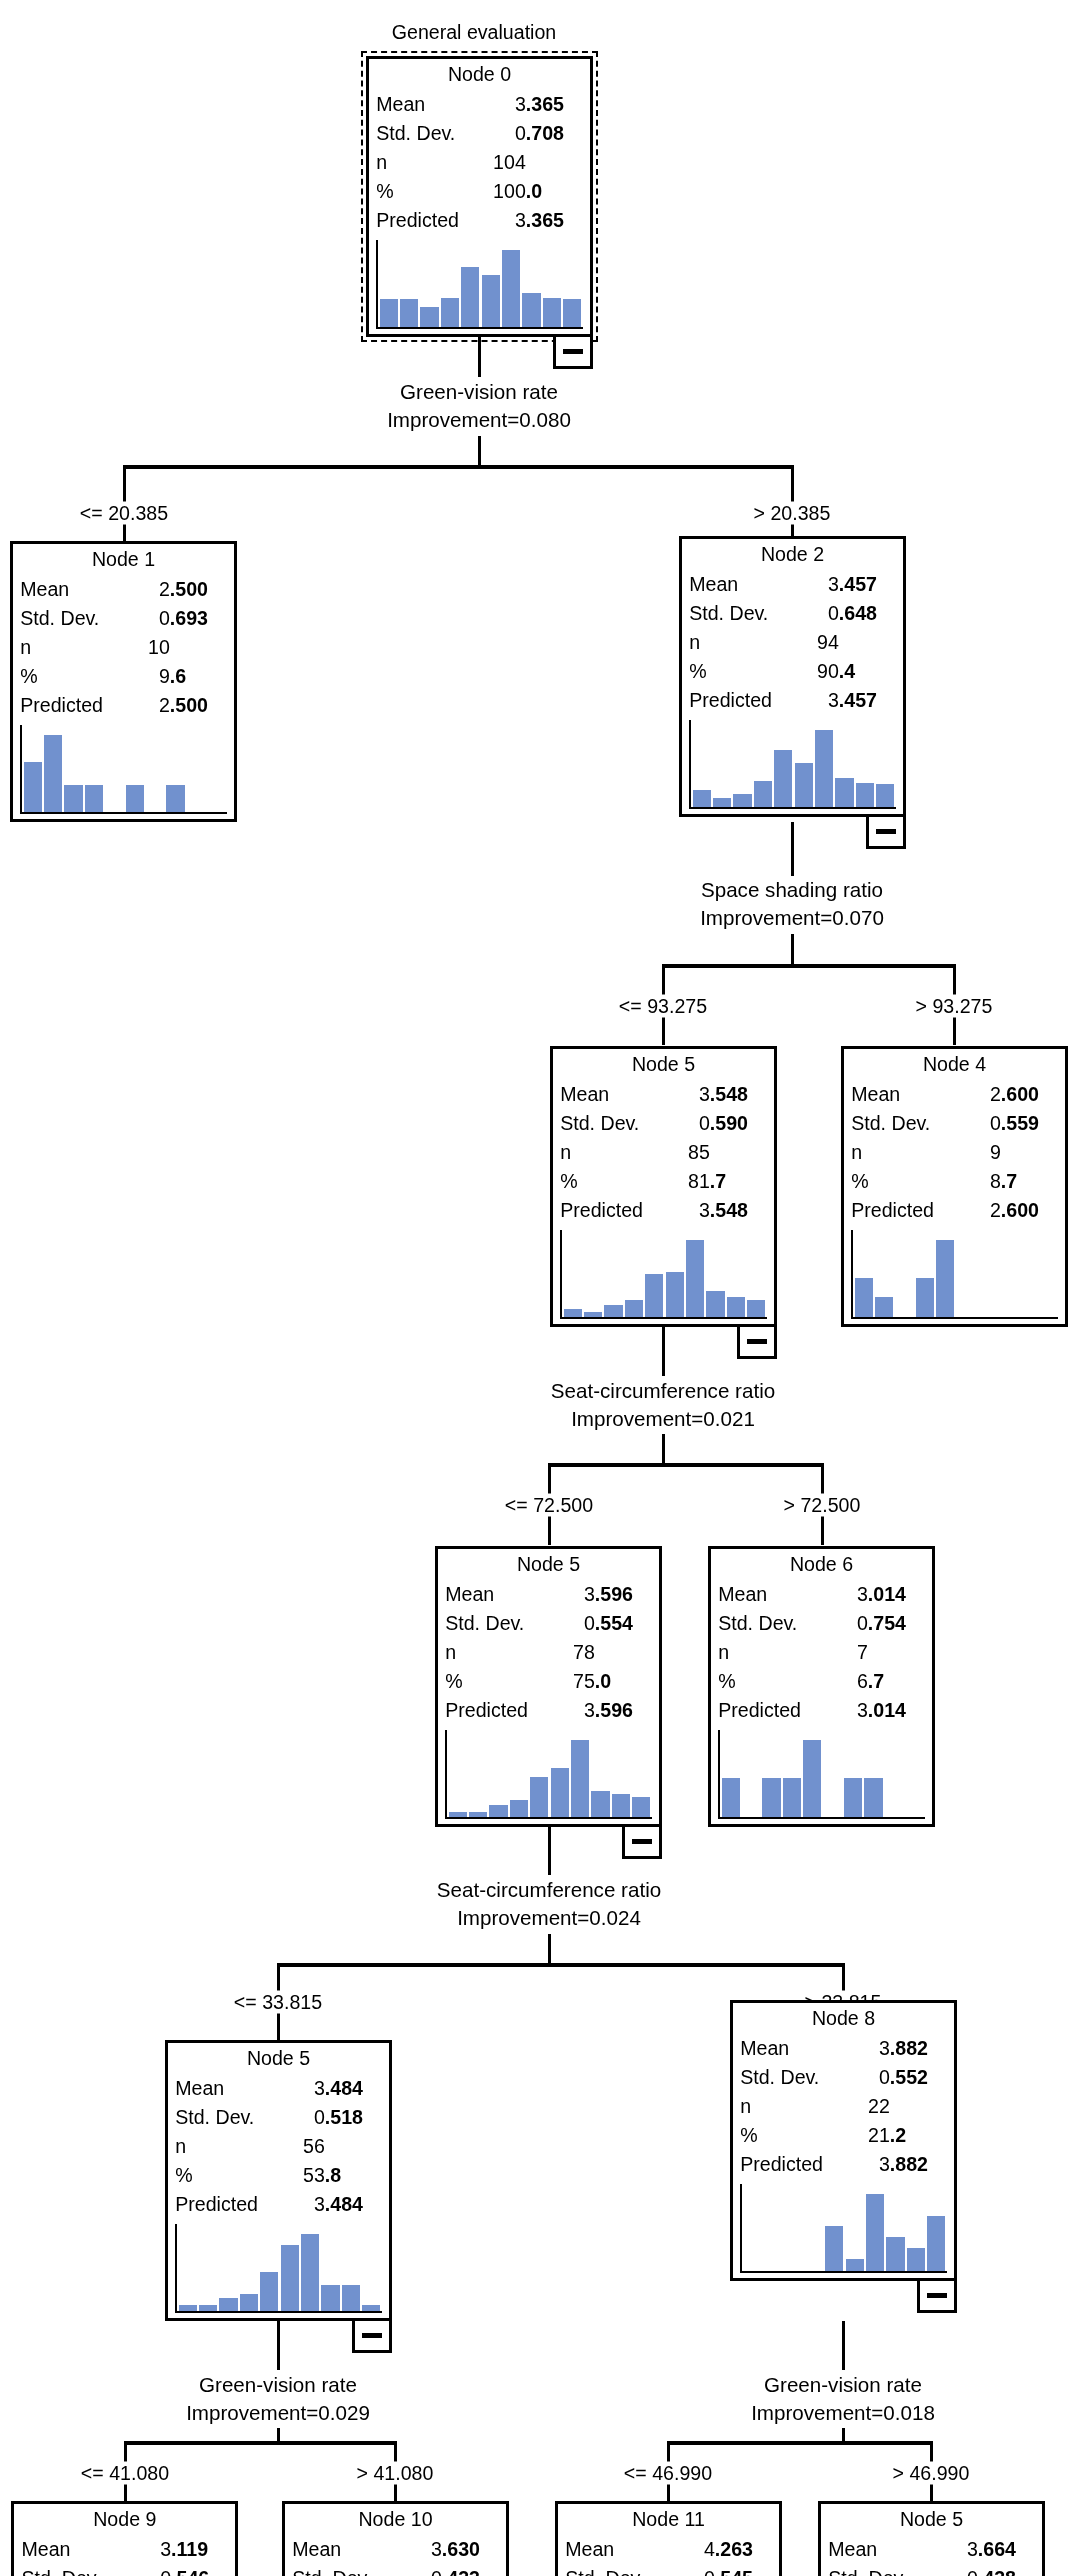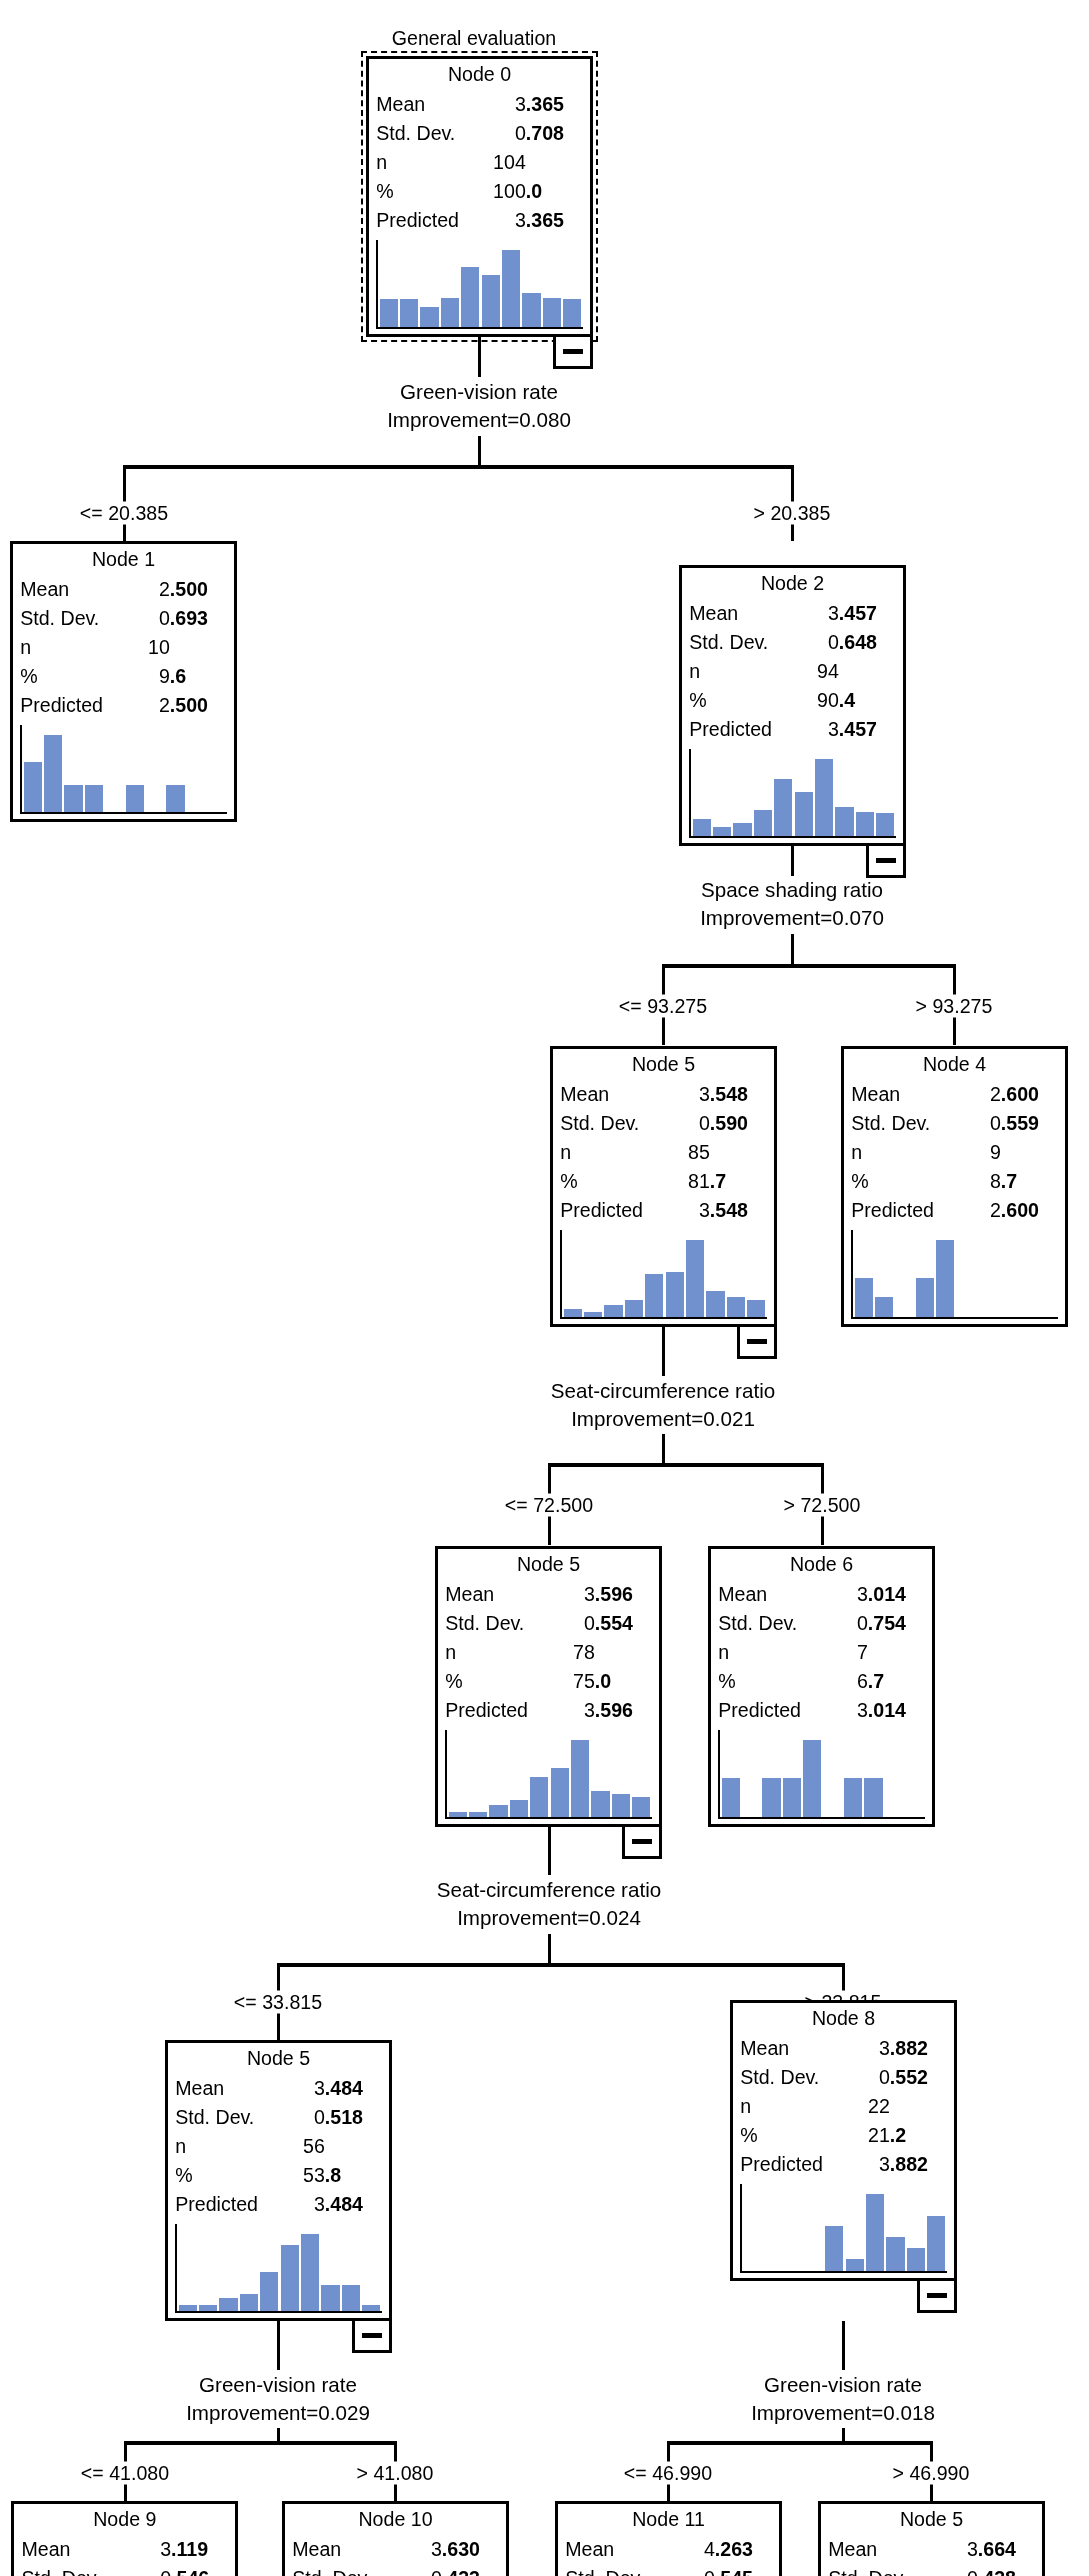--- a/index.html
+++ b/index.html
@@ -27,21 +27,21 @@
   .split{position:absolute;transform:translateX(-50%);text-align:center;
          font-size:20.6px;line-height:28px;white-space:nowrap;}
   .blabel{position:absolute;transform:translate(-50%,-50%);background:#fff;
           padding:0 4.1px;font-size:19.6px;white-space:nowrap;}
 </style>
 </head>
 <body>
 
 <div class="canvas">
 
-  <div class="title" style="left:474px;top:27px">General evaluation</div>
+  <div class="title" style="left:474px;top:21px">General evaluation</div>
 
   <div class="vseg" style="left:478px;top:336px;height:41px"></div>
   <div class="split" style="left:479px;top:378px">
     <div>Green-vision rate</div>
     <div>Improvement=0.080</div>
   </div>
   <div class="vseg" style="left:478px;top:436px;height:31px"></div>
   <div class="hseg" style="left:123px;top:465px;width:671px"></div>
   <div class="vseg" style="left:123px;top:465px;height:76px"></div>
   <div class="vseg" style="left:791px;top:465px;height:76px"></div>
@@ -207,21 +207,21 @@
         <div class="bar" style="height: 27px;"></div>
         <div class="bar" style="height: 0px; background: transparent;"></div>
         <div class="bar" style="height: 27px;"></div>
         <div class="bar" style="height: 0px; background: transparent;"></div>
         <div class="bar" style="height: 27px;"></div>
         <div class="bar" style="height: 0px; background: transparent;"></div>
         <div class="bar" style="height: 0px; background: transparent;"></div>
       </div>
   </div>
 
-  <div class="node" style="left:679px;top:565px">
+  <div class="node" style="left:679px;top:536px">
     <div class="nt">Node 2</div>
     <div class="sr">
         <span class="lb">Mean</span>
         <span class="val">
           <span class="vi">3</span>
           <span class="vf">.457</span>
         </span>
       </div>
     <div class="sr">
         <span class="lb">Std. Dev.</span>

